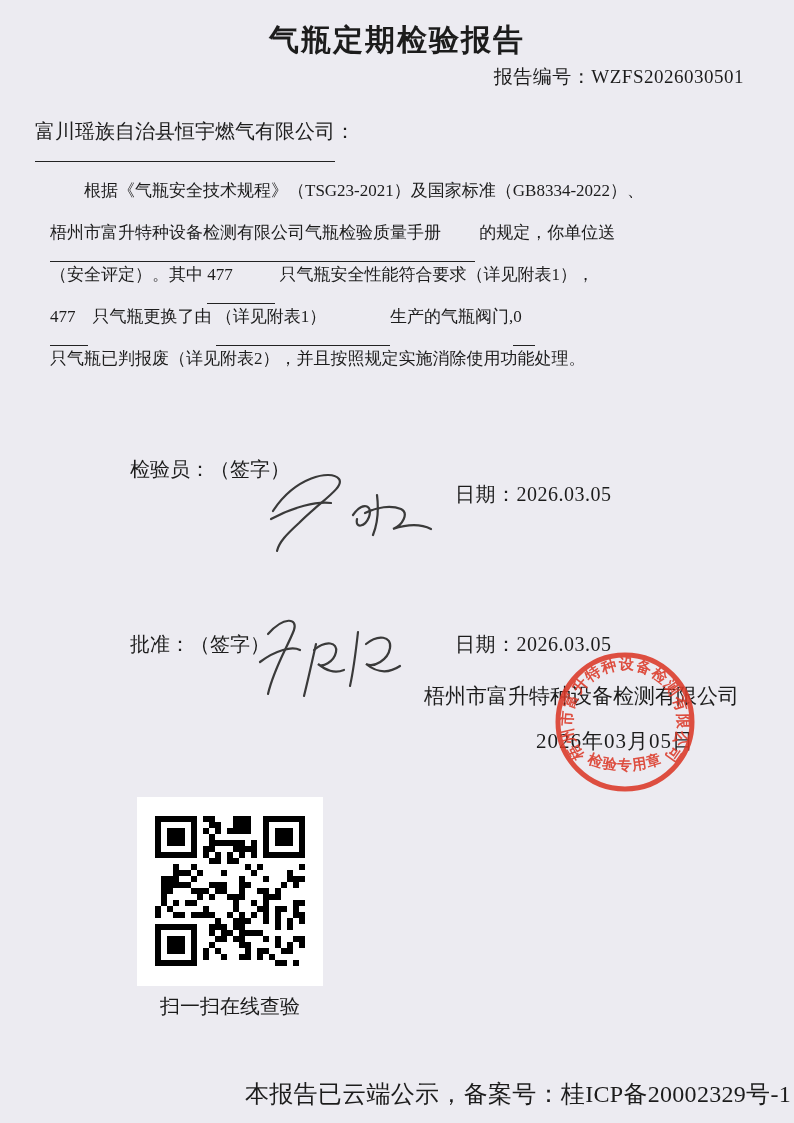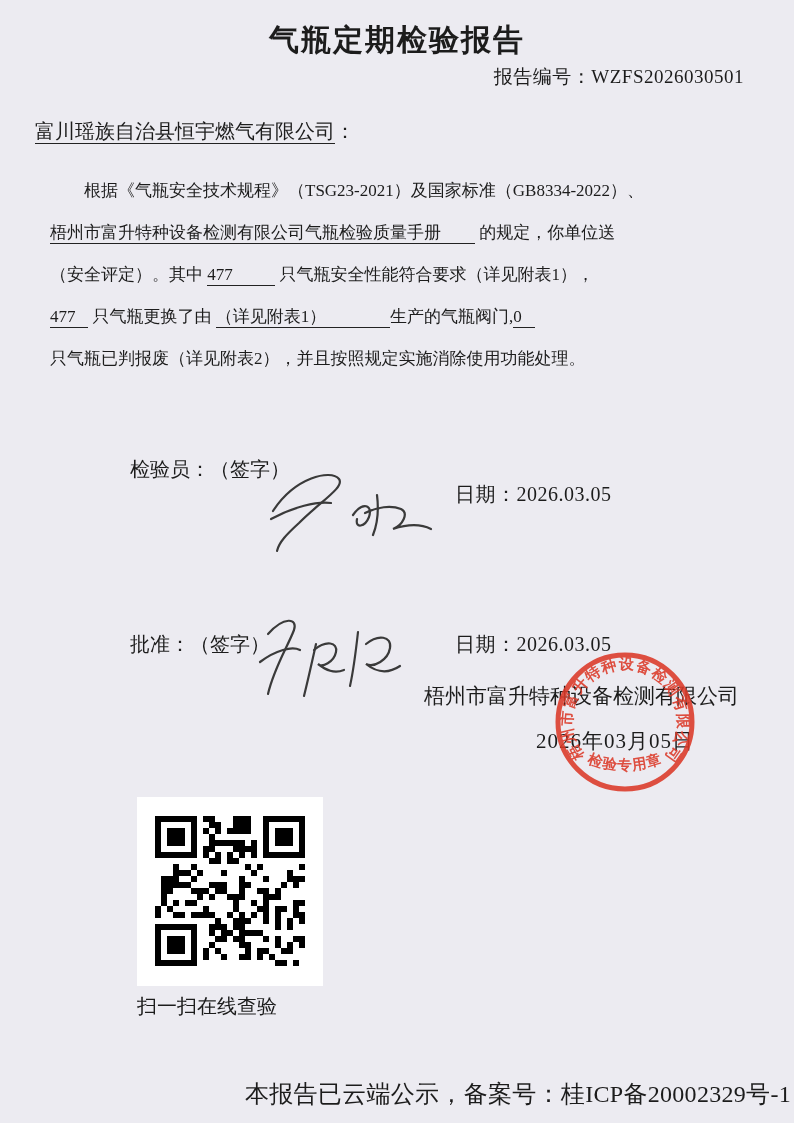--- a/index.html
+++ b/index.html
@@ -19,42 +19,42 @@
     letter-spacing:2px;
   }
   .report-no{
     top:64px;right:50px;
     font-size:19px;letter-spacing:.5px;
   }
   .addressee{
     top:118px;left:35px;
     font-size:20px;
   }
-  .u{border-bottom:1.6px solid #222;padding-bottom:1px;margin-top:46px;}
+  .u{border-bottom:1.6px solid #222;padding-bottom:19px;margin-top:46px;}
   .body-block{
     top:170px;left:50px;width:728px;
     font-size:17px;
   }
   .bline{
     white-space:pre;
     line-height:42px;
     height:42px;
   }
   .sig-row-label{font-size:20px;}
   .sig-date{font-size:20px;letter-spacing:.5px;}
   .org-name{top:682px;left:424px;font-size:21px;}
   .org-date{top:727px;left:536px;font-size:21px;letter-spacing:1px;}
   .qr-box{
     top:797px;left:137px;width:186px;height:189px;
     background:#FFFFFF;
   }
   .qr-box svg{position:absolute;left:18px;top:19px;}
   .qr-label{
     top:993px;left:137px;width:186px;
-    text-align:left;font-size:20px;
+    text-align:center;font-size:20px;
   }
   .footer{
     top:1078px;right:3px;
     font-size:24px;letter-spacing:.3px;
   }
   .stamp{top:636px;left:539px;width:172px;height:172px;opacity:.88;}
   .signature{pointer-events:none;}
 </style>
 </head>
 <body>

